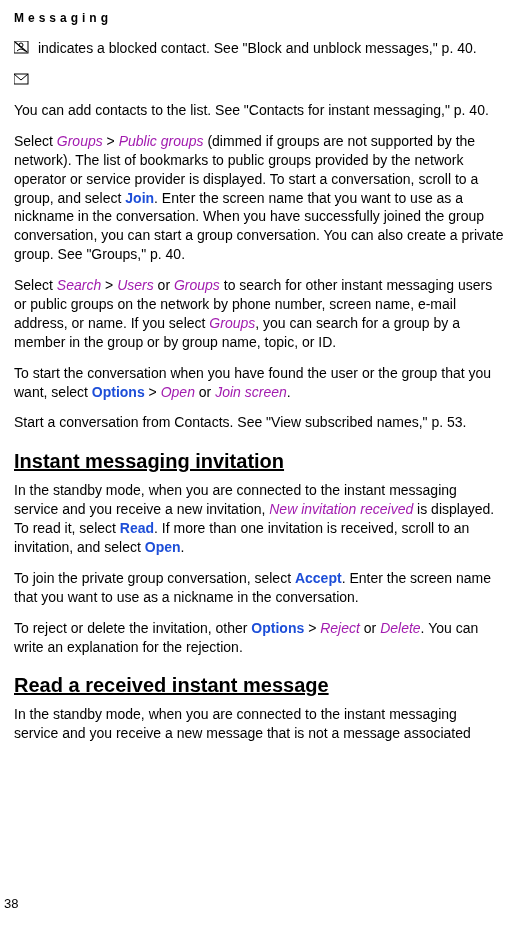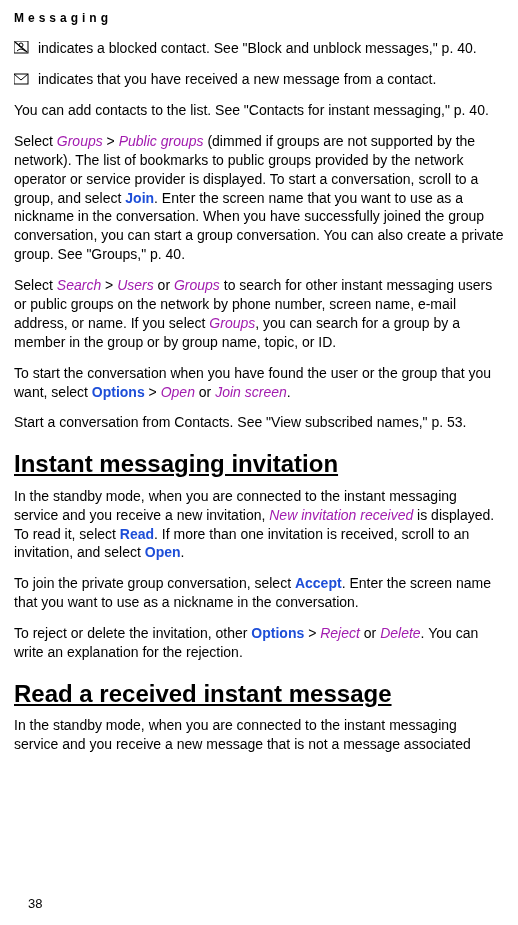--- a/index.html
+++ b/index.html
@@ -32,30 +32,30 @@
   }
   .greenlink {
     color: #a21caf;
     font-style: italic;
   }
   .bluebold {
     color: #1d4ed8;
     font-weight: bold;
   }
   .section-h {
-    font-size: 24px;
+    font-size: 20px;
     font-weight: bold;
     text-decoration: underline;
     margin-top: 16px;
     margin-bottom: 6px;
   }
   .page-num {
     position: absolute;
     bottom: 12px;
-    left: 28px;
+    left: 4px;
     font-size: 13px;
   }
 </style>
 </head>
 <body>
 
 <div class="header">Messaging</div>
 
 <div class="para">
 <span class="icon"><svg width="16" height="14" viewBox="0 0 16 14">
@@ -63,21 +63,21 @@
         <circle cx="7" cy="4" r="2" fill="none" stroke="#000" stroke-width="1"></circle>
         <path d="M3 10 Q7 6 11 10" fill="none" stroke="#000" stroke-width="1"></path>
         <line x1="1" y1="1" x2="13" y2="11" stroke="#000" stroke-width="1.3"></line>
       </svg></span><span> indicates a blocked contact. See "Block and unblock messages," p. 40.</span>
 </div>
 
 <div class="para">
 <span class="icon"><svg width="16" height="14" viewBox="0 0 16 14">
         <rect x="0" y="2" width="14" height="10" fill="none" stroke="#000" stroke-width="1"></rect>
         <path d="M0 2 L7 8 L14 2" fill="none" stroke="#000" stroke-width="1"></path>
-      </svg></span><span> indicates that you have received a new message from a contact.</span>
+      </svg></span>
 </div>
 
 <div class="para">You can add contacts to the list. See "Contacts for instant messaging," p. 40.</div>
 
 <div class="para">
 <span>Select </span><span class="greenlink">Groups</span><span> &gt; </span><span class="greenlink">Public groups</span><span> (dimmed if groups are not supported by the network). The list of bookmarks to public groups provided by the network operator or service provider is displayed. To start a conversation, scroll to a group, and select </span><span class="bluebold">Join</span><span>. Enter the screen name that you want to use as a nickname in the conversation. When you have successfully joined the group conversation, you can start a group conversation. You can also create a private group. See "Groups," p. 40.</span>
 </div>
 
 <div class="para">
 <span>Select </span><span class="greenlink">Search</span><span> &gt; </span><span class="greenlink">Users</span><span> or </span><span class="greenlink">Groups</span><span> to search for other instant messaging users or public groups on the network by phone number, screen name, e-mail address, or name. If you select </span><span class="greenlink">Groups</span><span>, you can search for a group by a member in the group or by group name, topic, or ID.</span>

